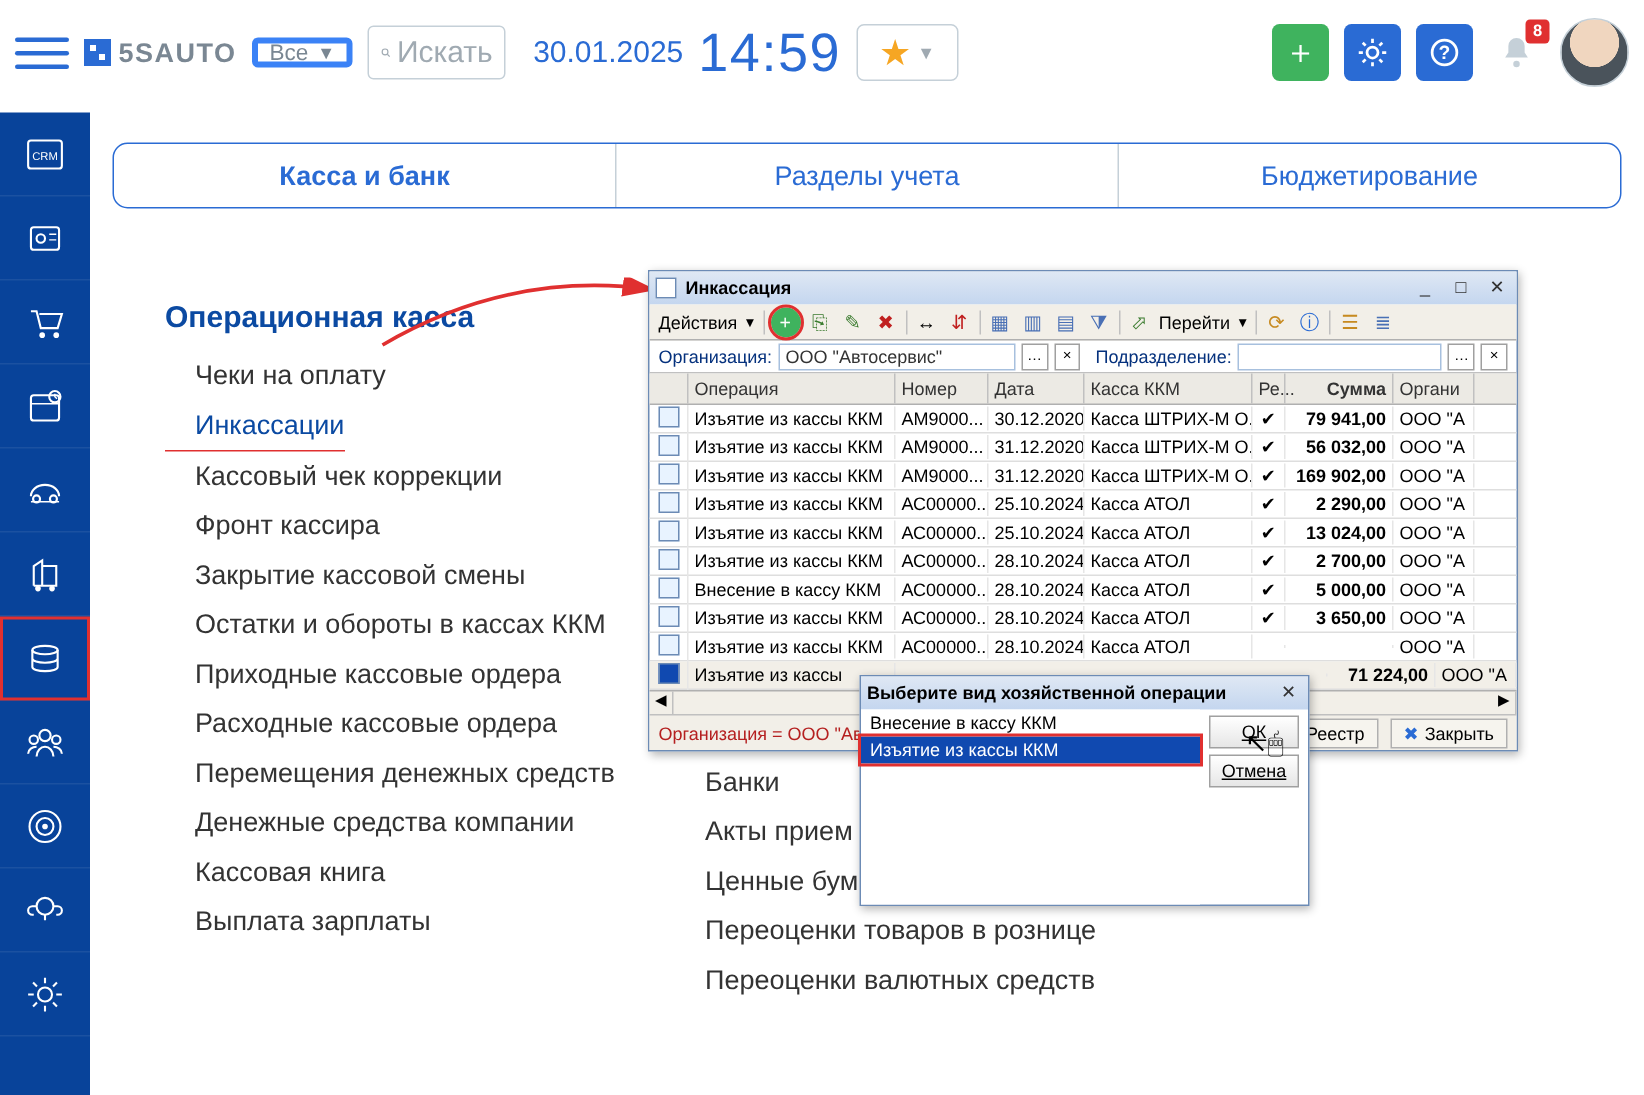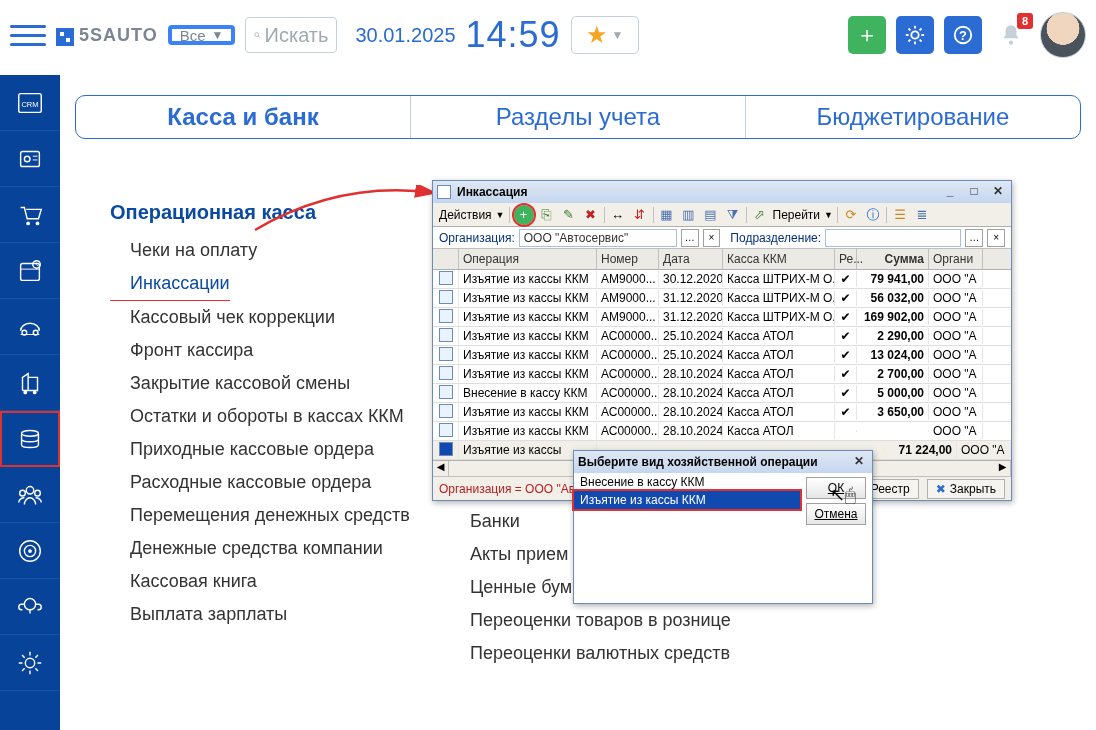--- a/index.html
+++ b/index.html
@@ -2,21 +2,21 @@
 <html><head>
 <meta charset="utf-8">
 <style>
 * { box-sizing: border-box; margin: 0; padding: 0; font-family: Arial, Helvetica, sans-serif; }
 body { width: 1096px; height: 730px; position: relative; background: #fff; overflow: hidden; }
 
 
 .topbar { position: absolute; top: 8px; left: 0; right: 0; height: 54px; display: flex; align-items: center; padding: 0 10px; gap: 10px; }
 .hamburger { width: 36px; height: 36px; display: flex; flex-direction: column; justify-content: center; gap: 6px; cursor: pointer; }
 .hamburger span { height: 3px; background: #2a6bd4; border-radius: 2px; }
-.logo { display: flex; align-items: flex-end; gap: 5px; }
+.logo { display: flex; align-items: center; gap: 5px; }
 .logo-icon { width: 18px; height: 18px; background: #2a6bd4; position: relative; }
 .logo-icon::before, .logo-icon::after { content:''; position:absolute; background:#fff; }
 .logo-icon::before { top:4px; left:4px; width:4px; height:4px; }
 .logo-icon::after { top:10px; left:10px; width:4px; height:4px; }
 .logo-text { font-size: 18px; font-weight: bold; color: #7a8793; letter-spacing: 1px; }
 .dropbox { border:4px solid #3b82f6; border-radius:4px; height:20px; display:flex; align-items:center; padding:0 8px; color:#7a8793; font-size:15px; gap:6px; }
 .dropbox .caret { font-size:12px; }
 .searchbox { border:1px solid #c5d0d8; border-radius:4px; height:36px; display:flex; align-items:center; padding:0 8px; color:#a0aab2; font-size:20px; width:92px; }
 .searchbox svg { margin-right:4px; }
 .dt-date { color:#2a6bd4; font-size:20px; margin-left:8px; }
@@ -31,41 +31,41 @@
 .avatar { width:46px; height:46px; border-radius:50%; background: radial-gradient(circle at 50% 35%, #f0d6bf 0%, #f0d6bf 45%, #4a535b 46%, #4a535b 100%); border:1px solid #c5d0d8; }
 
 
 .sidebar { position:absolute; top:75px; left:0; width:60px; bottom:0; background:#08439a; display:flex; flex-direction:column; }
 .side-item { height:56px; display:flex; align-items:center; justify-content:center; border-bottom:1px solid rgba(255,255,255,0.08); cursor:pointer; }
 .side-item svg { width:30px; height:30px; }
 .side-item.active { outline:2px solid #e03030; outline-offset:-2px; }
 
 
 .tabrow { position:absolute; top:95px; left:75px; right:15px; height:44px; border:1px solid #2a6bd4; border-radius:10px; display:flex; }
-.tabrow .tab { flex:1; display:flex; align-items:center; justify-content:center; color:#2a6bd4; font-size:24px; cursor:pointer; }
+.tabrow .tab { flex:1; display:flex; align-items:center; justify-content:center; color:#2a6bd4; font-size:18px; cursor:pointer; }
 .tabrow .tab:not(:first-child) { border-left:1px solid #c5d0d8; }
 .tabrow .tab.active { font-weight:bold; }
 
 
 .tree { position:absolute; top:185px; left:110px; width:320px; font-size:18px; color:#333; }
 .tree .grp { color:#0b4aa2; font-weight:bold; font-size:20px; margin:16px 0 10px; }
 .tree .item { padding:6px 0 6px 20px; cursor:pointer; }
 .tree .item.current { color:#0b4aa2; border-bottom:1.5px solid #e03030; display:inline-block; }
 
 
 .bglist { position:absolute; top:505px; left:470px; font-size:18px; color:#333; }
 .bglist div { padding:6px 0; }
 
 
 .arrow { position:absolute; top:185px; left:250px; width:190px; height:50px; pointer-events:none; }
 
 
 .win { position:absolute; border:1px solid #6c8bb5; background:#fff; box-shadow:1px 2px 6px rgba(0,0,0,0.3); }
 .win1 { top:180px; left:432px; width:580px; }
-.titlebar { height:22px; background:linear-gradient(#dfe8f4,#c4d6ef); display:flex; align-items:center; font-size:12px; padding:0 4px; gap:6px;font-weight:bold; }
+.titlebar { height:22px; background:linear-gradient(#dfe8f4,#c4d6ef); display:flex; align-items:center; font-size:12px; padding:0 4px; gap:6px; }
 .titlebar .tbspacer { flex:1; }
 .titlebar .wbtn { width:18px; height:16px; font-size:12px; text-align:center; cursor:pointer; color:#333; }
 .titlebar .wicon { width:14px;height:14px;border:1px solid #6c8bb5;background:#fff; }
 .toolbar { height:24px; border-bottom:1px solid #b0b0b0; display:flex; align-items:center; gap:4px; padding:0 6px; font-size:12px; background:#f2efe8; }
 .toolbar .tbtn { width:18px; height:18px; display:flex; align-items:center; justify-content:center; font-size:13px; cursor:pointer; }
 .toolbar .tsep { width:1px; height:16px; background:#c0c0c0; }
 .toolbar .addbtn { outline:2px solid #e03030; border-radius:10px; width:20px; height:20px; background:#3fb35e; color:#fff; border-radius:50%; }
 .filterrow { height:22px; display:flex; align-items:center; font-size:12px; padding:0 6px; gap:4px; border-bottom:1px solid #c0c0c0; }
 .filterrow label { color:#05317d; }
 .filterrow .finput { border:1px solid #a7c0de; height:18px; padding:0 4px; color:#333; display:flex; align-items:center; }

